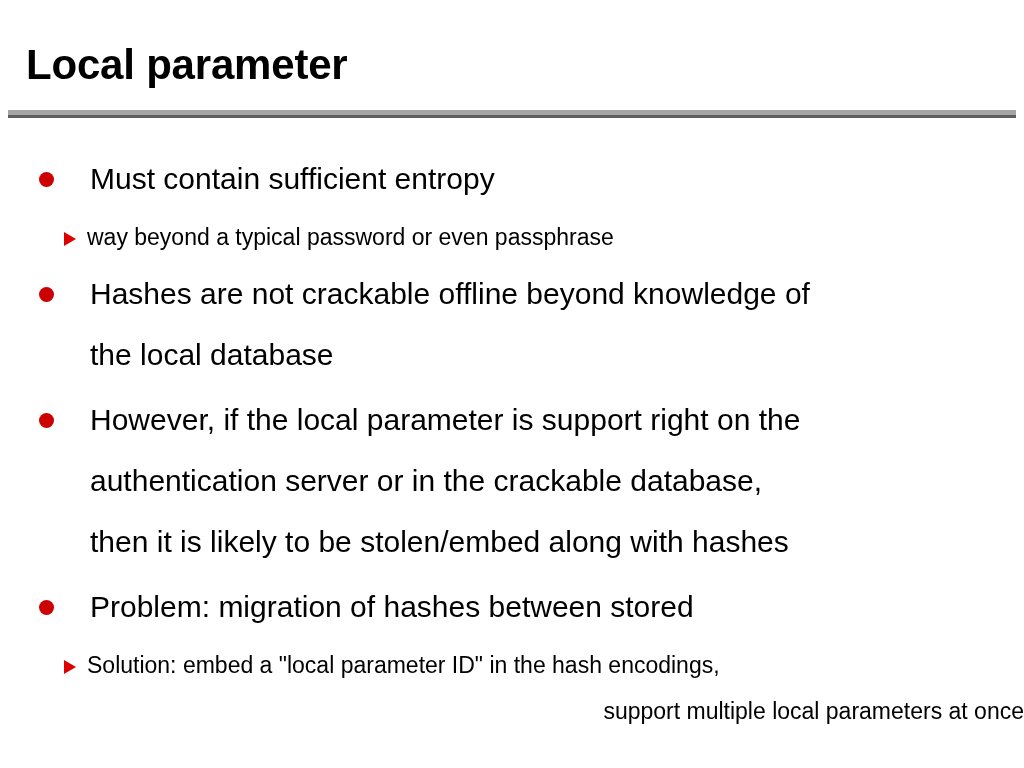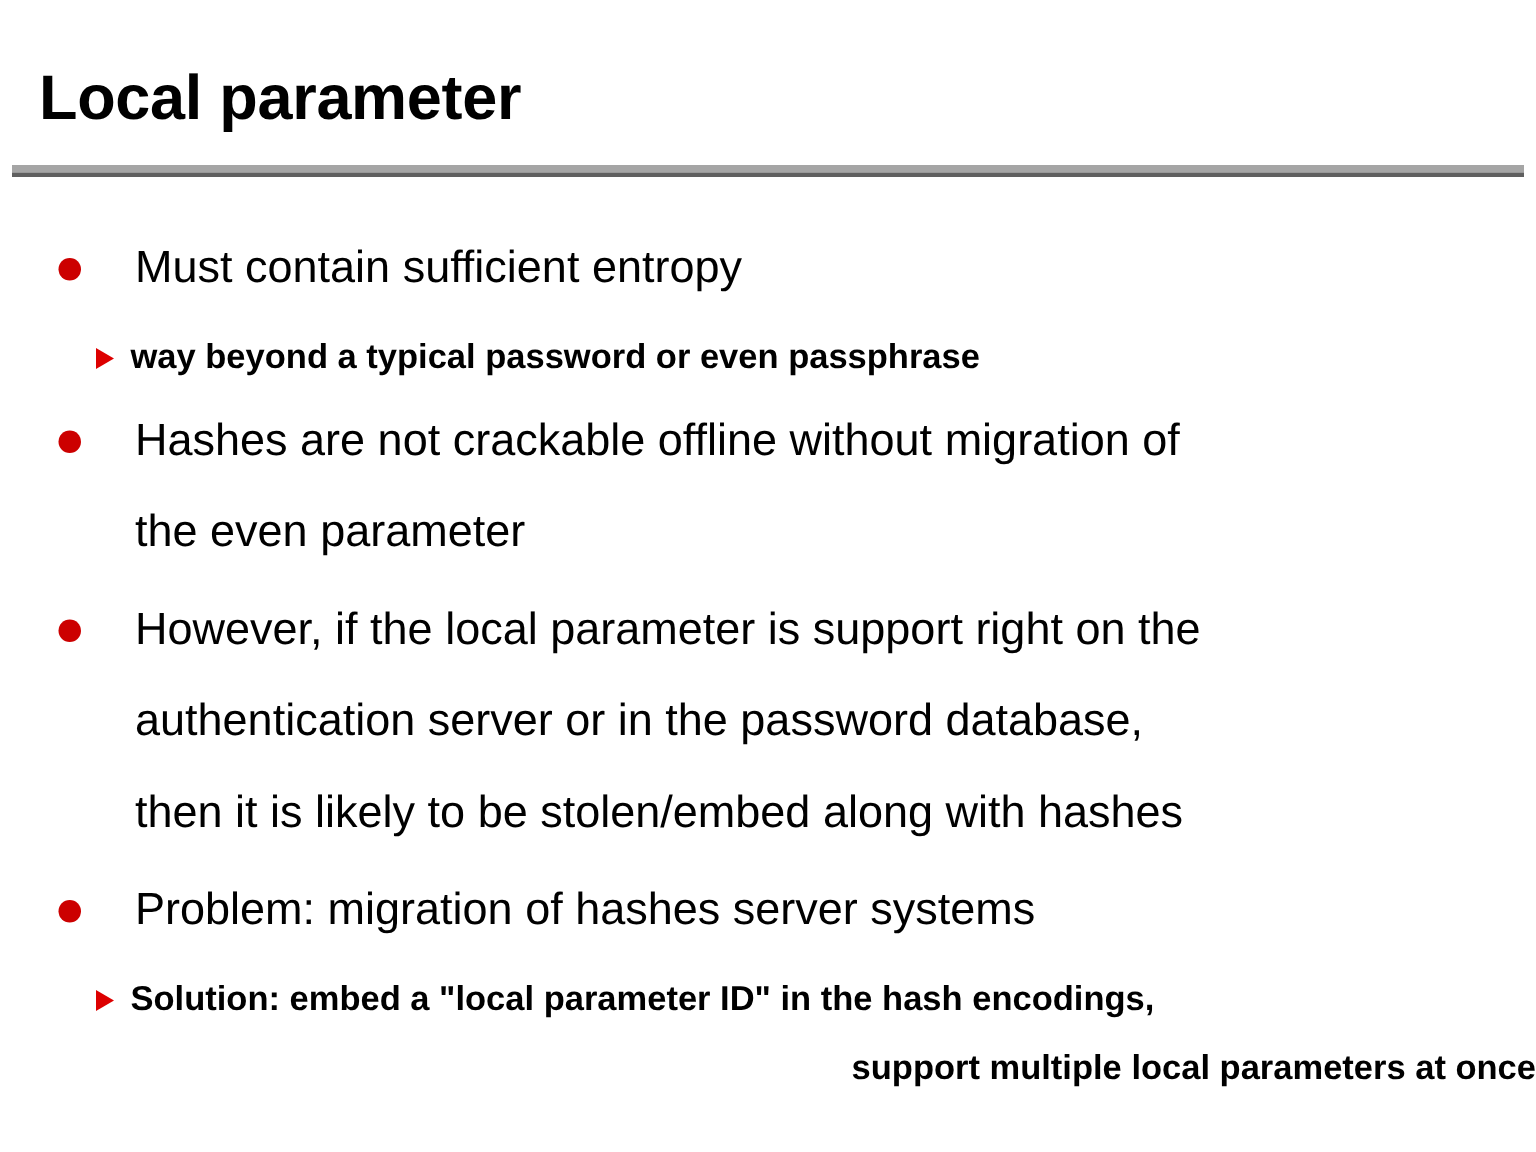--- a/index.html
+++ b/index.html
@@ -93,21 +93,20 @@
   }
 
   .bullet-l2 {
     position: relative;
     padding-left: 87px;
     margin: 0 0 2px 0;
     font-size: 23px;
     line-height: 48px;
     color: #000000;
     max-width: 950px;
-    font-weight: bold;
   }
   .bullet-l2 .marker-triangle {
     position: absolute;
     left: 64px;
     top: 19px;
     width: 0;
     height: 0;
     border-top: 7px solid transparent;
     border-bottom: 7px solid transparent;
     border-left: 12px solid #dd0000;
@@ -140,34 +139,34 @@
       <span class="line">Must contain sufficient entropy</span>
     </div>
 
     <div class="bullet-l2">
       <span class="marker-triangle"></span>
       <span class="line">way beyond a typical password or even passphrase</span>
     </div>
 
     <div class="bullet-l1">
       <span class="marker-disc"></span>
-      <span class="line">Hashes are not crackable offline without migration of</span>
-      <span class="line">the even parameter</span>
+      <span class="line">Hashes are not crackable offline beyond knowledge of</span>
+      <span class="line">the local database</span>
     </div>
 
     <div class="bullet-l1">
       <span class="marker-disc"></span>
       <span class="line">However, if the local parameter is support right on the</span>
-      <span class="line">authentication server or in the password database,</span>
+      <span class="line">authentication server or in the crackable database,</span>
       <span class="line">then it is likely to be stolen/embed along with hashes</span>
     </div>
 
     <div class="bullet-l1">
       <span class="marker-disc"></span>
-      <span class="line">Problem: migration of hashes server systems</span>
+      <span class="line">Problem: migration of hashes between stored</span>
     </div>
 
     <div class="bullet-l2">
       <span class="marker-triangle"></span>
       <span class="line">Solution: embed a "local parameter ID" in the hash encodings,</span>
       <span class="line">support multiple local parameters at once</span>
     </div>
 
   </div>
 </div>

